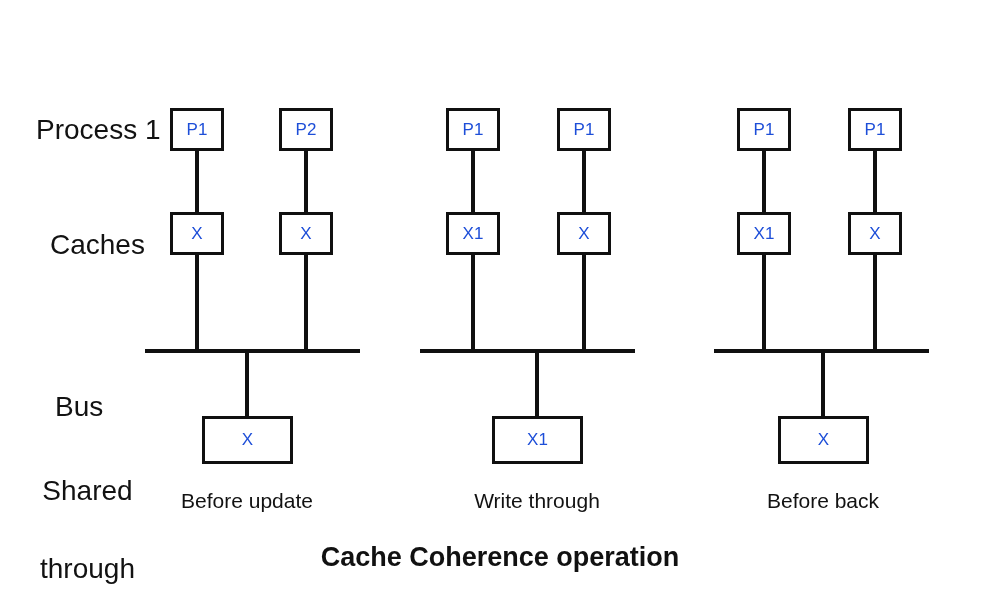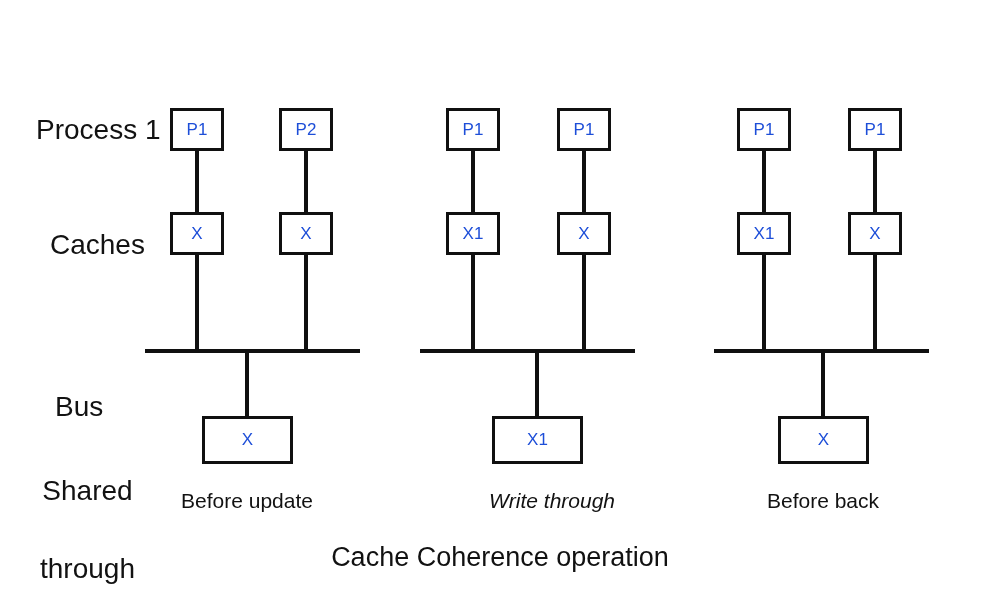--- a/index.html
+++ b/index.html
@@ -81,21 +81,21 @@
   }
 
   
   .figure-title {
     position: absolute;
     left: 0;
     top: 542px;
     width: 1000px;
     text-align: center;
     font-size: 27px;
-    font-weight: normal;
+    font-weight: bold;
     color: #111111;
     white-space: pre;
   }
 </style>
 </head>
 <body>
 
 <div id="diagram">
 
   <div class="row-label process">Process 1</div>
@@ -137,21 +137,21 @@
 
   <div class="vline" style="left:471px; top:254px; height:99px;"></div>
   <div class="vline" style="left:582px; top:254px; height:99px;"></div>
 
   <div class="busline" style="left:420px; top:349px; width:215px;"></div>
 
   <div class="vline" style="left:535px; top:351px; height:67px;"></div>
 
   <div class="node-box mem" style="left:492px; top:416px;">X1</div>
 
-  <div class="caption" style="left:452px; top:488px; width:200px;font-style:italic;">Write through</div>
+  <div class="caption" style="left:437px; top:488px; width:200px;">Write through</div>
 
   <div class="node-box proc" style="left:737px; top:108px;">P1</div>
   <div class="node-box proc" style="left:848px; top:108px;">P1</div>
 
   <div class="vline" style="left:762px; top:151px; height:62px;"></div>
   <div class="vline" style="left:873px; top:151px; height:62px;"></div>
 
   <div class="node-box cache" style="left:737px; top:212px;">X1</div>
   <div class="node-box cache" style="left:848px; top:212px;">X</div>
 

